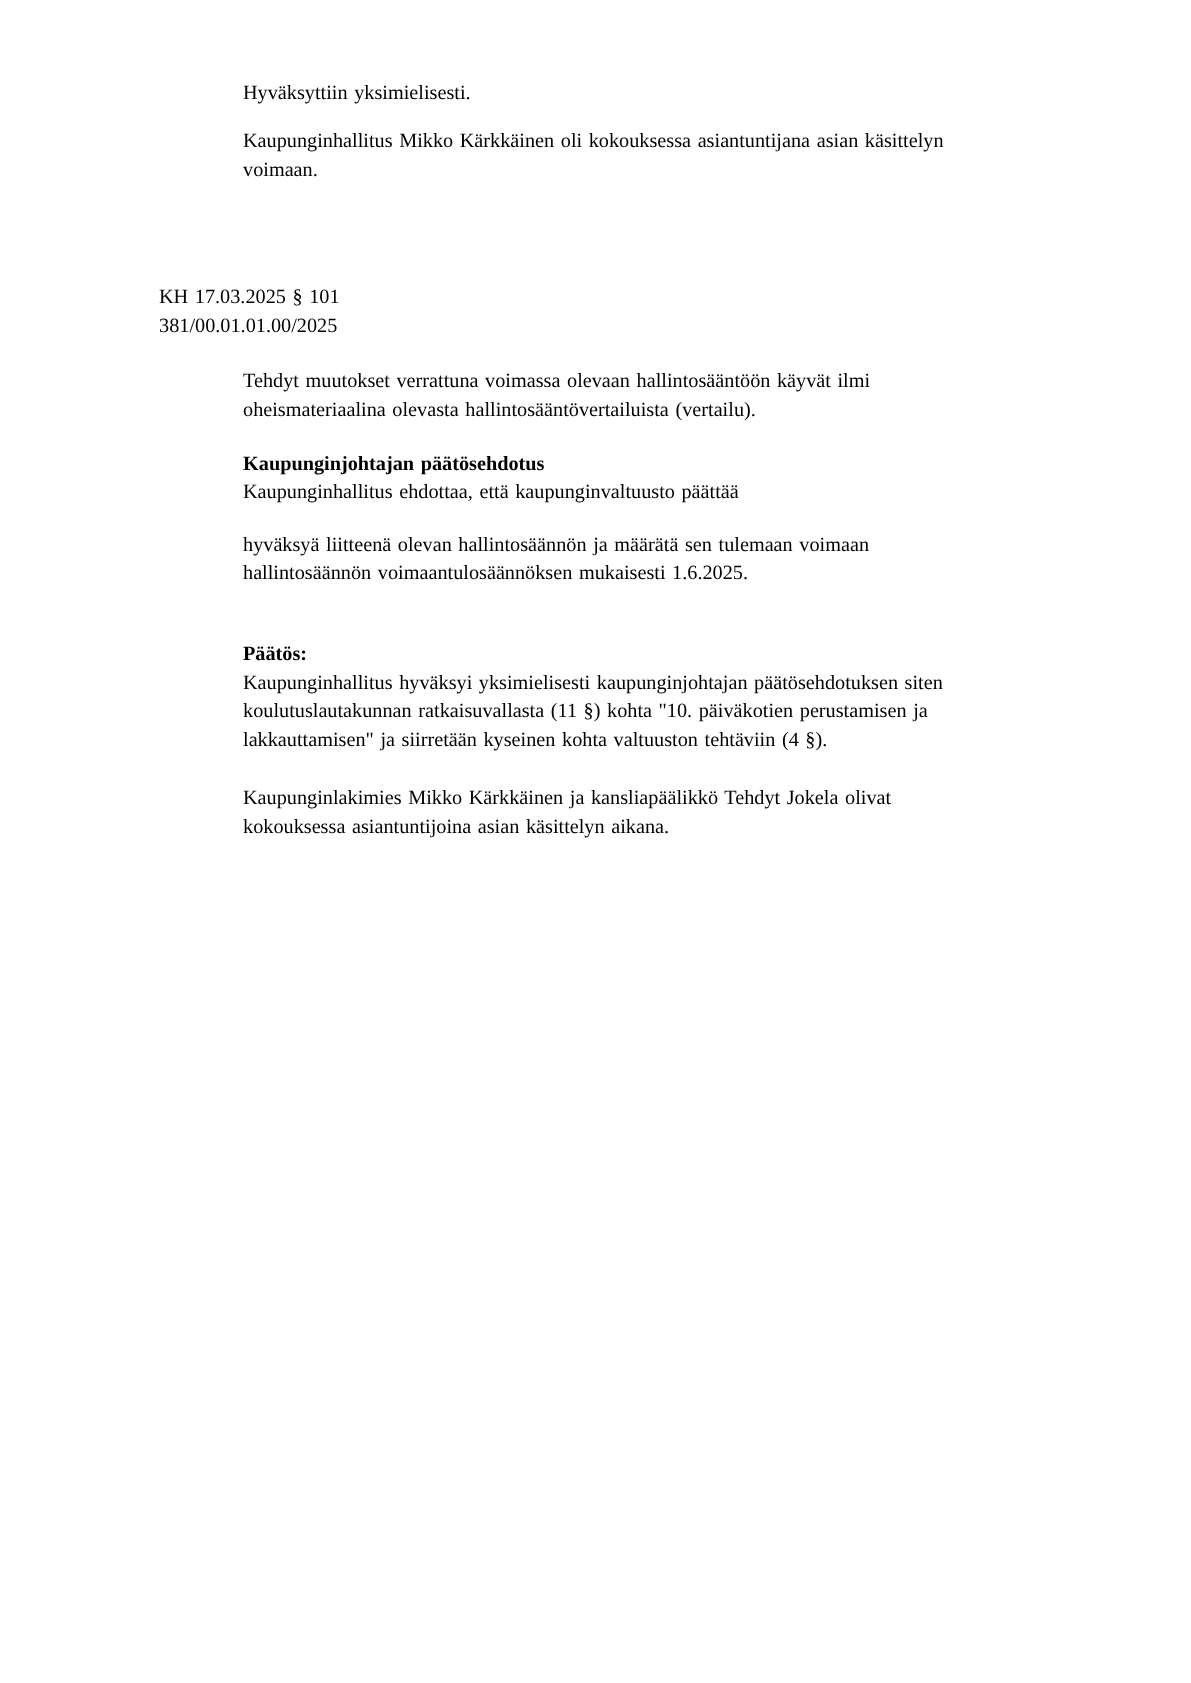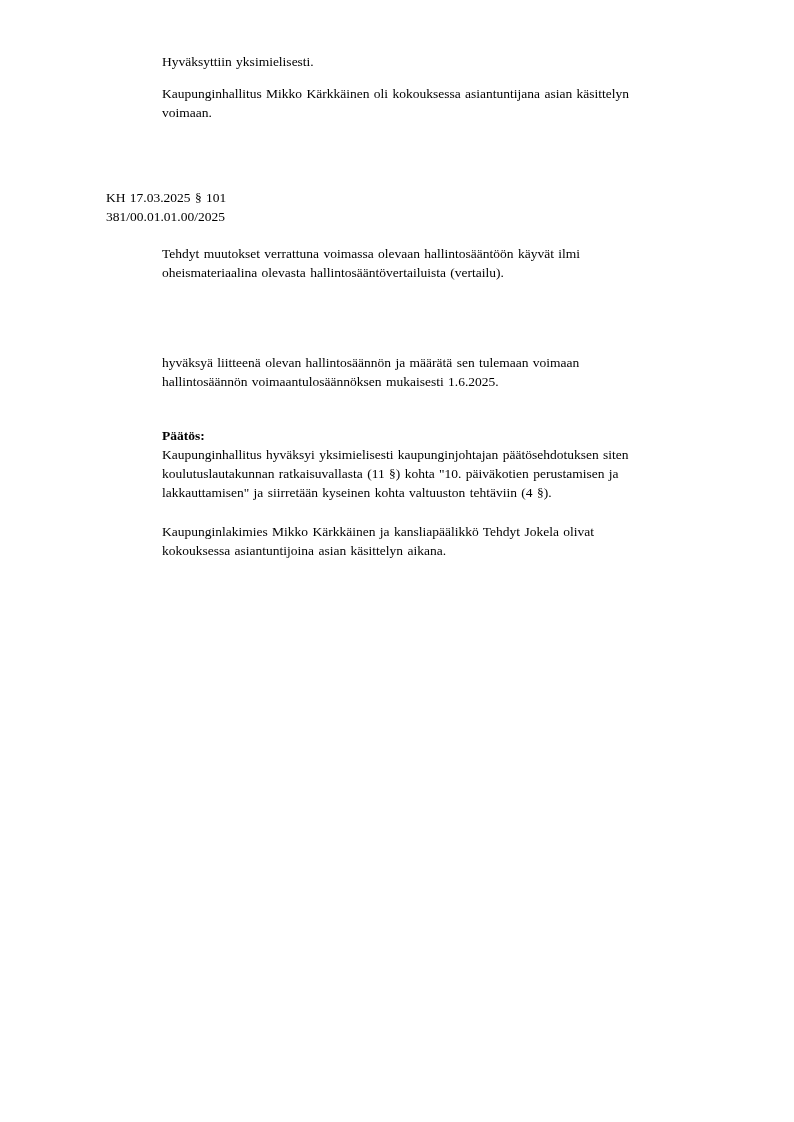--- a/index.html
+++ b/index.html
@@ -44,20 +44,24 @@
   <div class="block margin-col" style="top: 188px;">
     <div class="line">KH 17.03.2025 § 101</div>
     <div class="line">381/00.01.01.00/2025</div>
   </div>
 
   <div class="block indent" style="top: 244px;">
     <div class="line">Tehdyt muutokset verrattuna voimassa olevaan hallintosääntöön käyvät ilmi</div>
     <div class="line">oheismateriaalina olevasta hallintosääntövertailuista (vertailu).</div>
   </div>
 
+  <div class="block indent" style="top: 299px;">
+    <div class="line bold">Kaupunginjohtajan päätösehdotus</div>
+    <div class="line">Kaupunginhallitus ehdottaa, että kaupunginvaltuusto päättää</div>
+  </div>
 
   <div class="block indent" style="top: 353px;">
     <div class="line">hyväksyä liitteenä olevan hallintosäännön ja määrätä sen tulemaan voimaan</div>
     <div class="line">hallintosäännön voimaantulosäännöksen mukaisesti 1.6.2025.</div>
   </div>
 
   <div class="block indent" style="top: 426px;">
     <div class="line bold">Päätös:</div>
     <div class="line">Kaupunginhallitus hyväksyi yksimielisesti kaupunginjohtajan päätösehdotuksen siten</div>
     <div class="line">koulutuslautakunnan ratkaisuvallasta (11 §) kohta "10. päiväkotien perustamisen ja</div>

